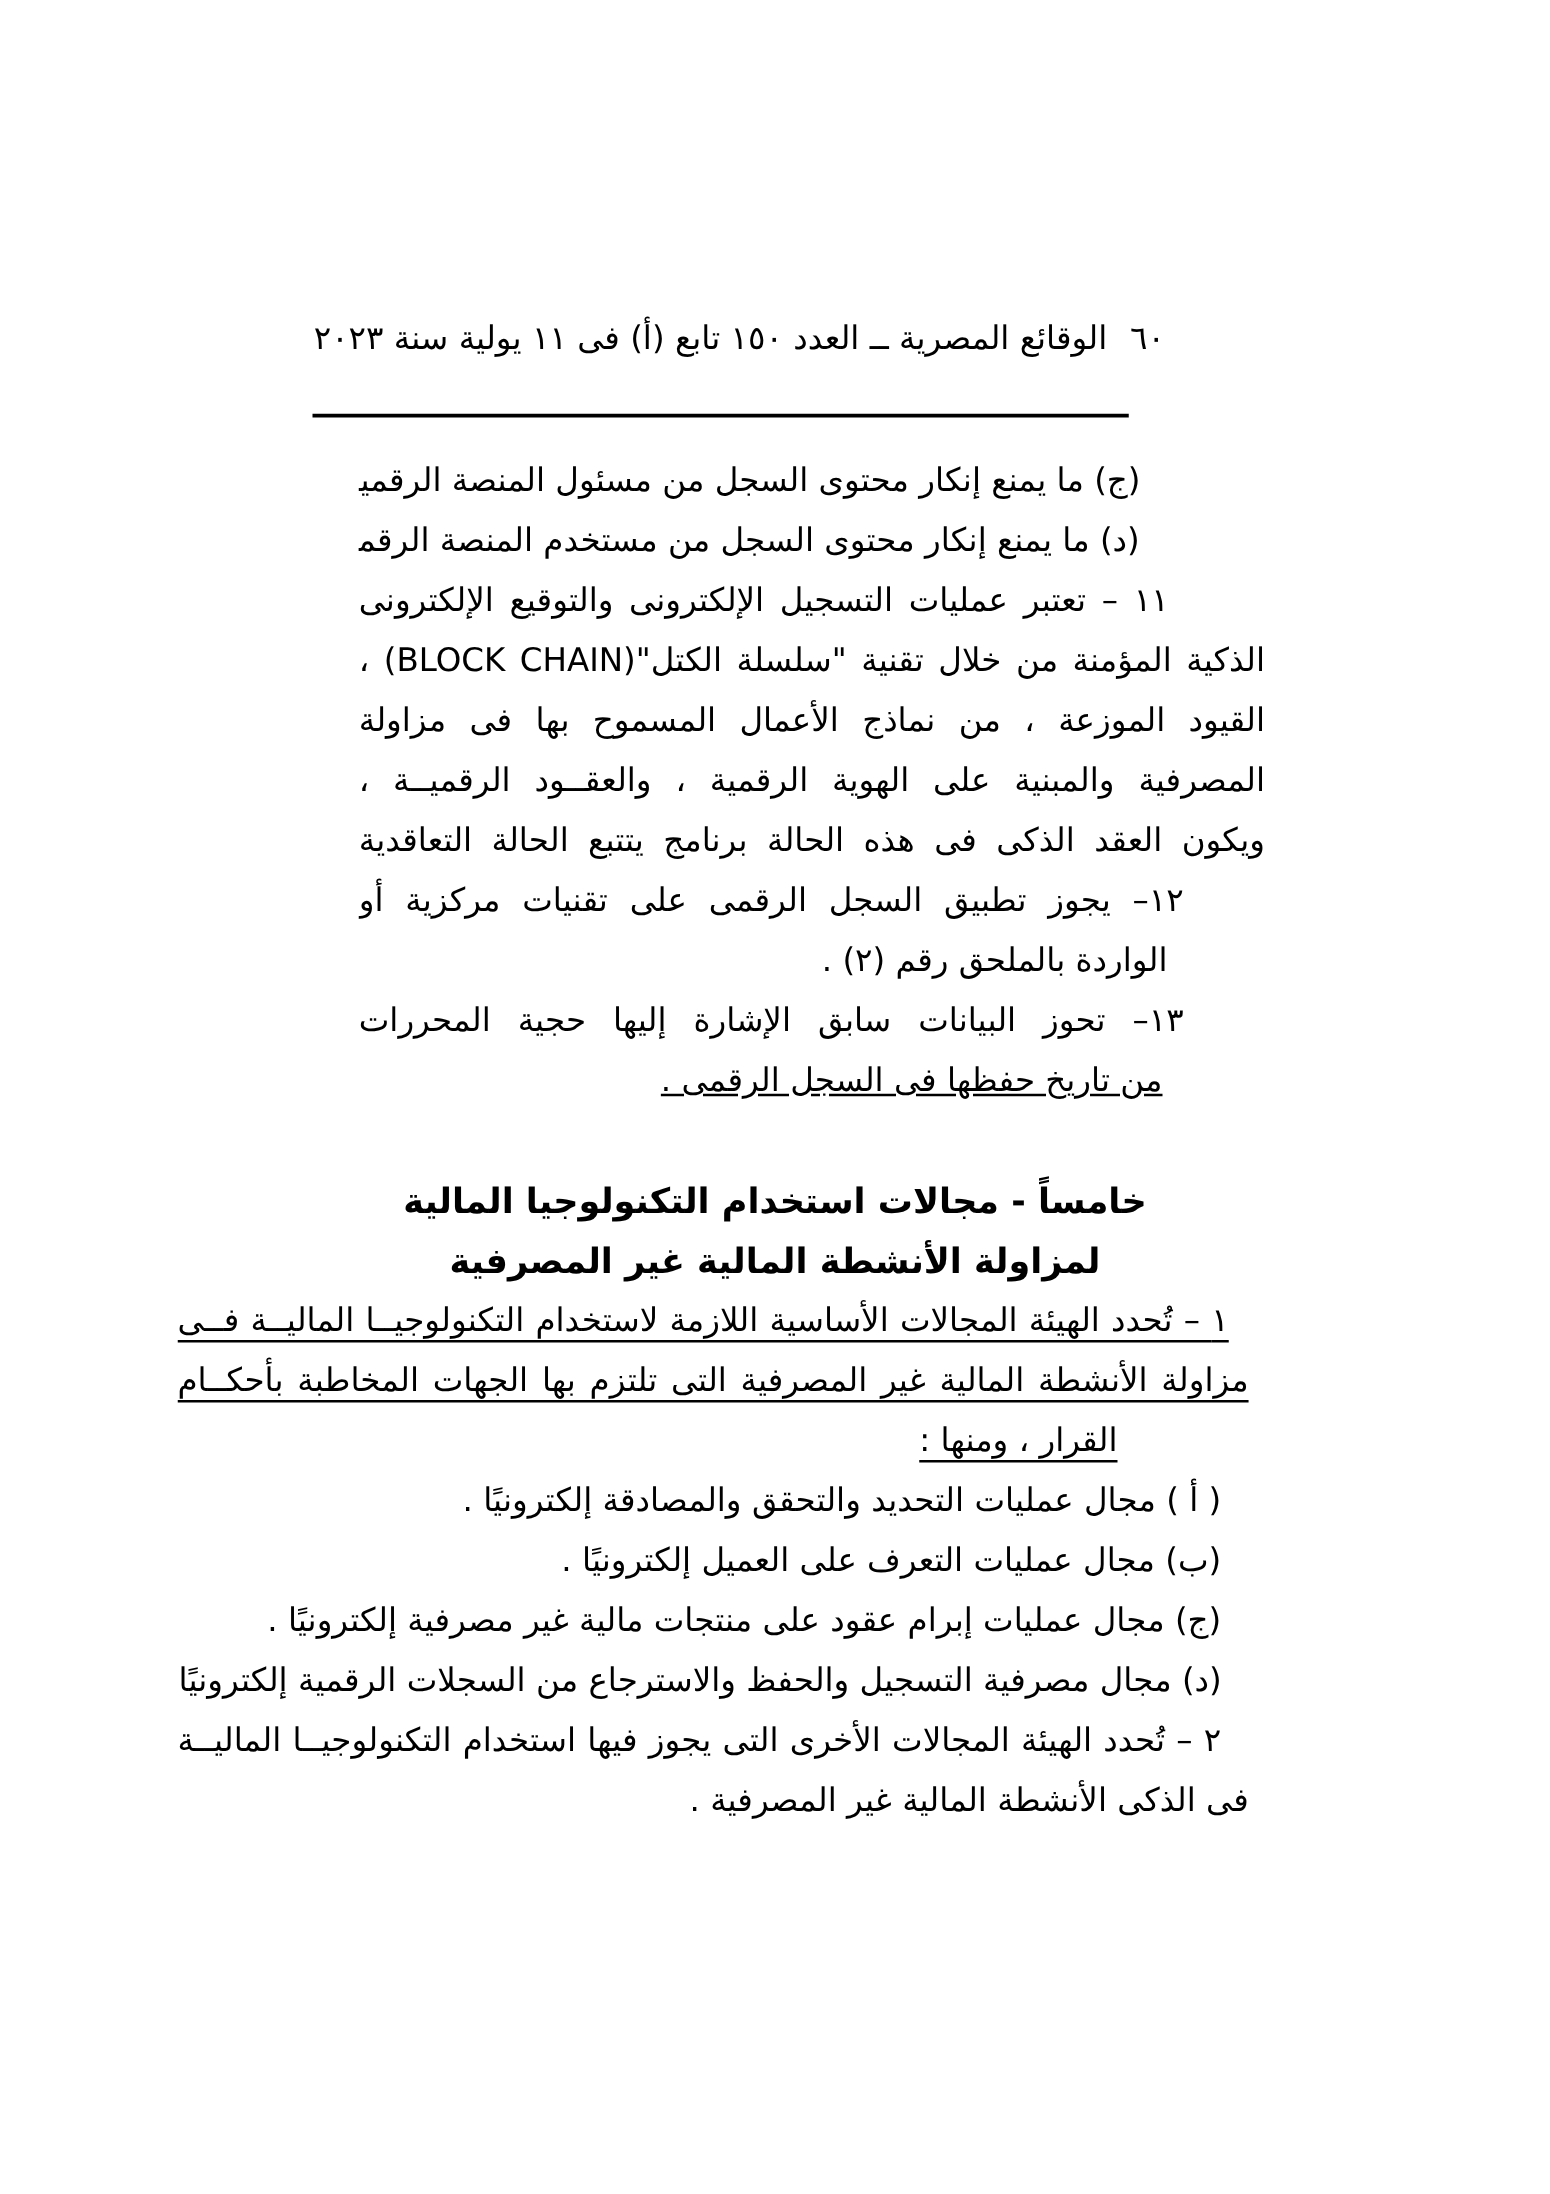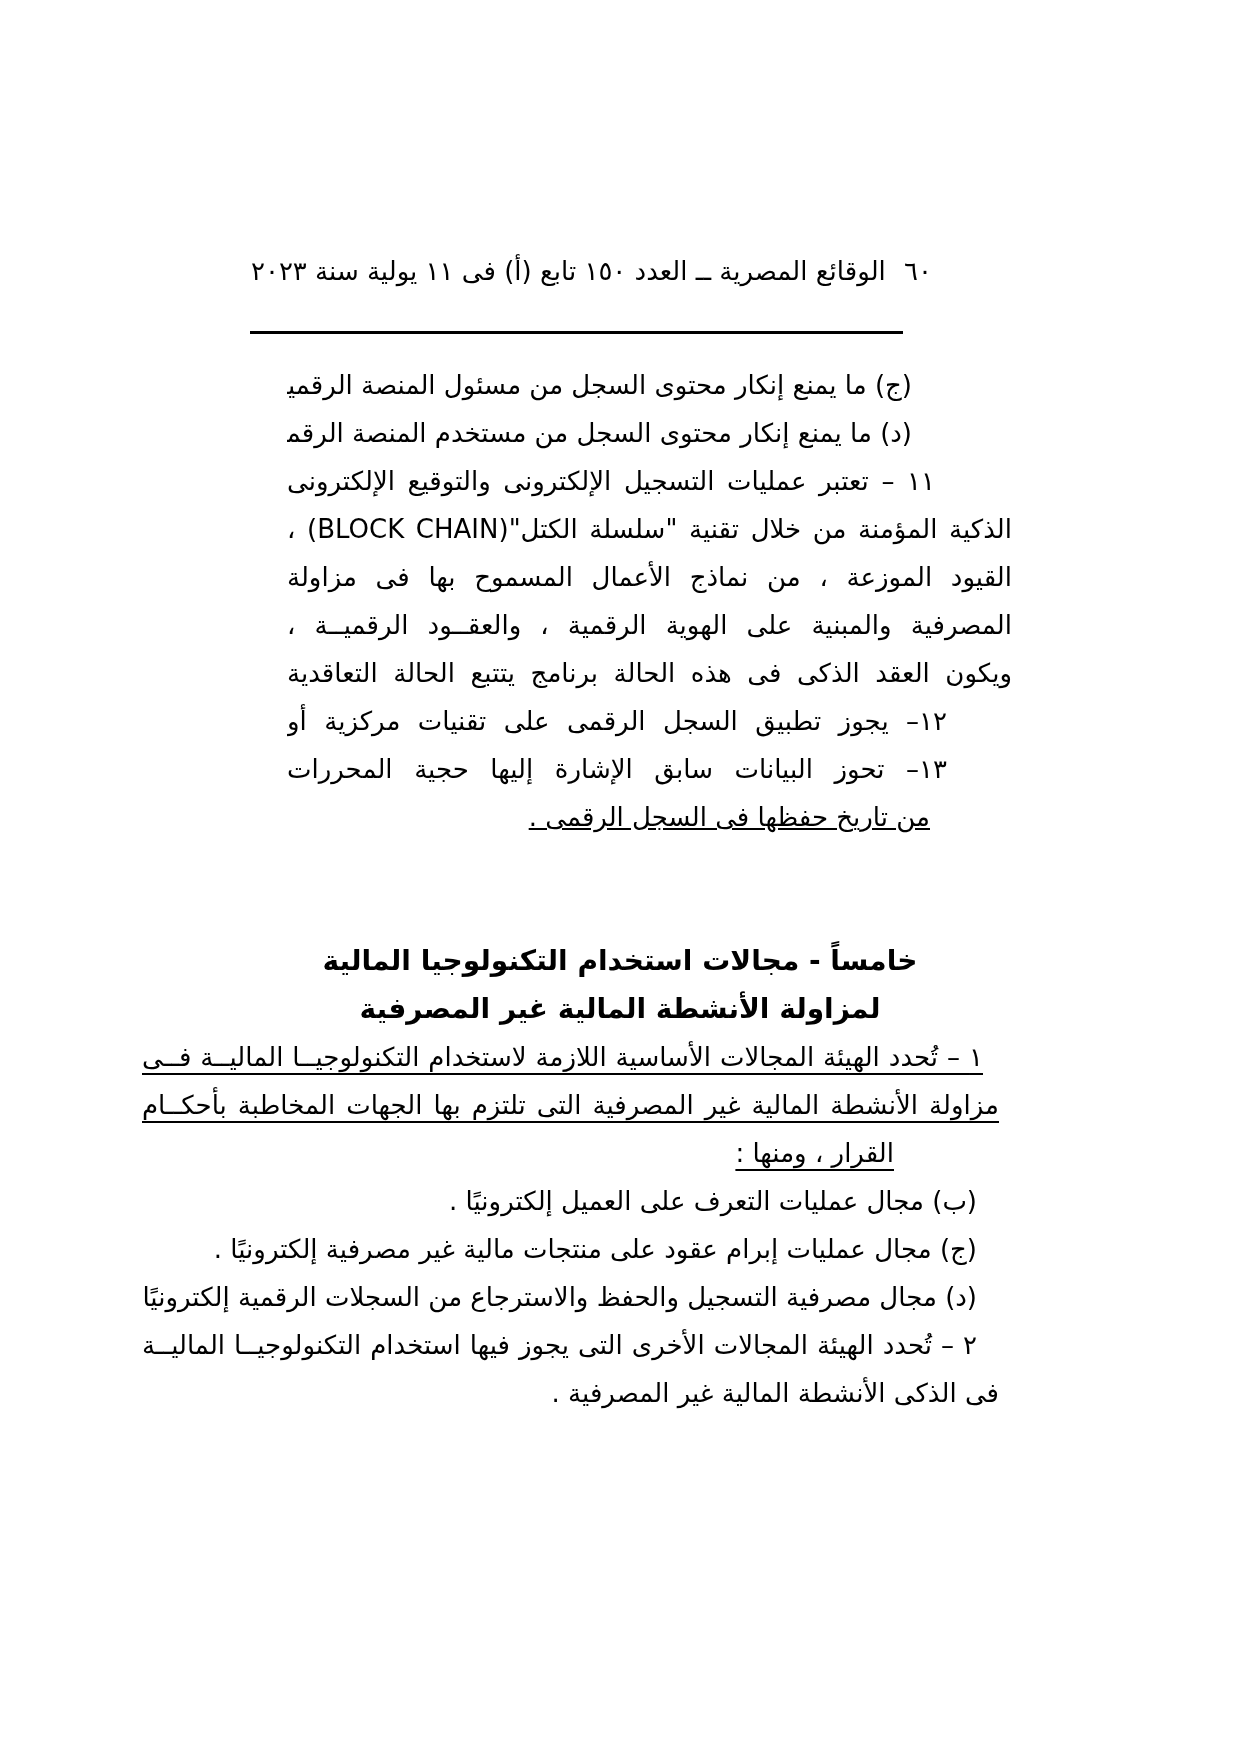--- a/index.html
+++ b/index.html
@@ -80,33 +80,35 @@
 
   <div class="block block-a">
     <div class="tline t-right ind-100">(ج) ما يمنع إنكار محتوى السجل من مسئول المنصة الرقمية .</div>
     <div class="tline t-right ind-100">(د) ما يمنع إنكار محتوى السجل من مستخدم المنصة الرقمية .</div>
     <div class="tline t-just ind-77">١١ – تعتبر عمليات التسجيل الإلكترونى والتوقيع الإلكترونى وإنفاذ شروط العقد</div>
     <div class="tline t-just">الذكية المؤمنة من خلال تقنية "سلسلة الكتل"⁦(BLOCK CHAIN)⁩ ، أو تقنية مجموعــة</div>
     <div class="tline t-just">القيود الموزعة ، من نماذج الأعمال المسموح بها فى مزاولة الأنــشطة الماليــة غيــر</div>
     <div class="tline t-just">المصرفية والمبنية على الهوية الرقمية ، والعقــود الرقميــة ، والســجلات الرقميــة ،</div>
     <div class="tline t-just">ويكون العقد الذكى فى هذه الحالة برنامج يتتبع الحالة التعاقدية والتــى تتغيــر بوقــوع</div>
     <div class="tline t-just ind-65">١٢– يجوز تطبيق السجل الرقمى على تقنيات مركزية أو موزعة وفقا للمتطلبات</div>
+    <div class="tline t-right ind-78">الواردة بالملحق رقم (٢) .</div>
     <div class="tline t-just ind-65">١٣– تحوز البيانات سابق الإشارة إليها حجية المحررات الرسمية فى الإثبــات ،</div>
     <div class="tline t-right ind-82">من تاريخ حفظها فى السجل الرقمى .</div>
   </div>
 
   <div class="block headings">
     <div class="heading-line">خامساً - مجالات استخدام التكنولوجيا المالية</div>
     <div class="heading-line">لمزاولة الأنشطة المالية غير المصرفية</div>
   </div>
 
   <div class="block block-b">
     <div class="tline t-just ind-16 u-line">١ – تُحدد الهيئة المجالات الأساسية اللازمة لاستخدام التكنولوجيــا الماليــة فــى</div>
     <div class="tline t-just u-line">مزاولة الأنشطة المالية غير المصرفية التى تلتزم بها الجهات المخاطبة بأحكــام هــذا</div>
     <div class="tline t-right ind-105"><span class="u-line">القرار ، ومنها :</span></div>
+    <div class="tline t-right ind-22">( أ ) مجال عمليات التحديد والتحقق والمصادقة إلكترونيًا .</div>
     <div class="tline t-right ind-22">(ب) مجال عمليات التعرف على العميل إلكترونيًا .</div>
     <div class="tline t-right ind-22">(ج) مجال عمليات إبرام عقود على منتجات مالية غير مصرفية إلكترونيًا .</div>
     <div class="tline t-right ind-22">(د) مجال مصرفية التسجيل والحفظ والاسترجاع من السجلات الرقمية إلكترونيًا .</div>
     <div class="tline t-just ind-22">٢ – تُحدد الهيئة المجالات الأخرى التى يجوز فيها استخدام التكنولوجيــا الماليــة</div>
     <div class="tline t-right">فى الذكى الأنشطة المالية غير المصرفية .</div>
   </div>
 
 </div>
 
 </body></html>

